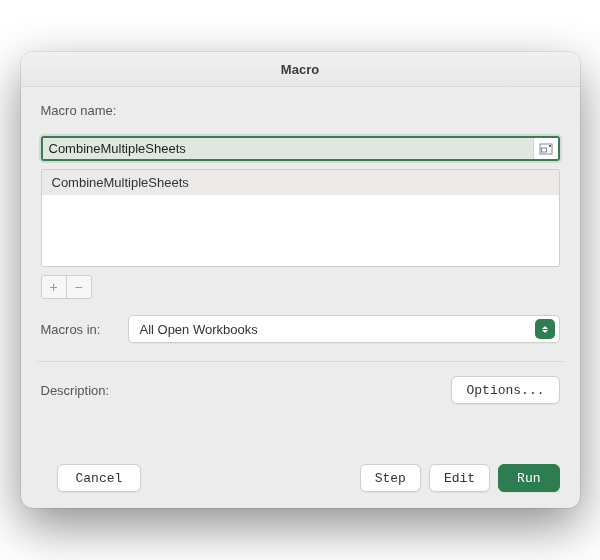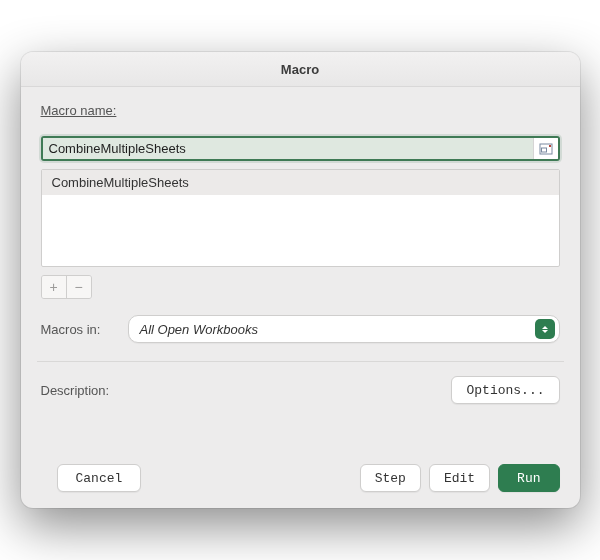--- a/index.html
+++ b/index.html
@@ -35,21 +35,20 @@
     justify-content: center;
     font-weight: 600;
     color: #3c3c3c;
   }
   .content {
     padding: 16px 20px 16px 20px;
   }
   .field-label {
     color: #555;
     margin-bottom: 18px;
-    text-decoration: underline;
   }
   .name-row {
     display: flex;
     align-items: stretch;
     border: 2px solid #3f7a55;
     border-radius: 3px;
     background: #fff;
     box-shadow: 0 0 0 2px rgba(63,122,85,0.15);
     overflow: hidden;
   }
@@ -112,26 +111,25 @@
   }
   .row-label {
     color: #555;
     white-space: nowrap;
   }
   .select {
     flex: 1;
     height: 26px;
     background: #ffffff;
     border: 1px solid #cfcecd;
-    border-radius: 10px;
+    border-radius: 5px;
     display: flex;
     align-items: center;
     padding: 0 4px 0 10px;
     box-shadow: 0 1px 1px rgba(0,0,0,0.04);
-    font-style: italic;
   }
   .select-text { flex: 1; color: #333; }
   .select-caret {
     width: 20px;
     height: 20px;
     background: #2e7d50;
     border-radius: 5px;
     display: flex;
     flex-direction: column;
     align-items: center;

